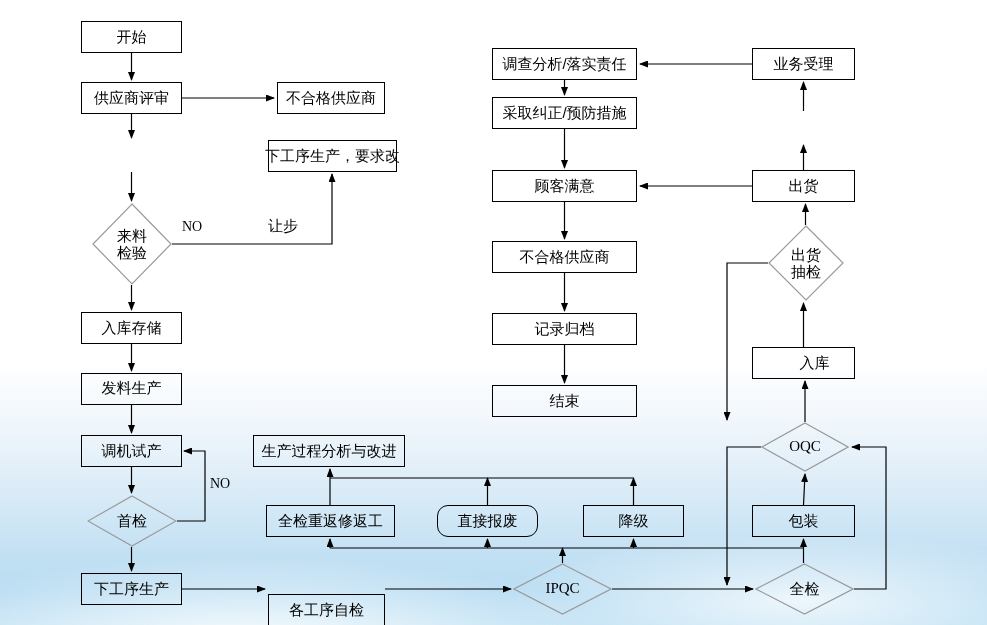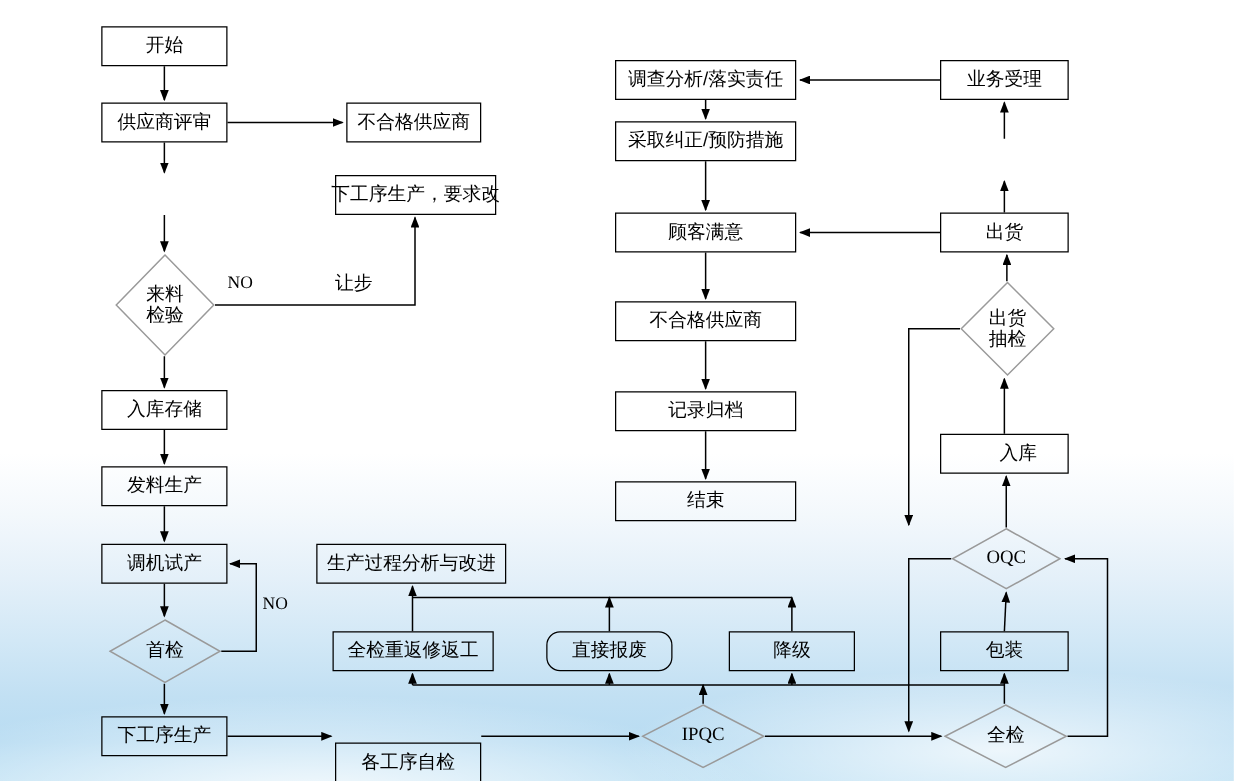--- a/index.html
+++ b/index.html
@@ -153,21 +153,21 @@
     <span class="dlabel">
       <span>来料</span><br>
       <span>检验</span>
     </span>
   </div>
 
   <div class="node box" style="left:81px;top:312px;width:101px;height:32px;">
     <span>入库存储</span>
   </div>
 
-  <div class="node box" style="left:81px;top:373px;width:101px;height:32px;">
+  <div class="node box" style="left:81px;top:373px;width:101px;height:32px;font-family:Liberation Serif, serif;">
     <span>发料生产</span>
   </div>
 
   <div class="node box" style="left:81px;top:435px;width:101px;height:32px;">
     <span>调机试产</span>
   </div>
 
   <div class="node diamond" style="left:87px;top:495px;width:90px;height:52px;">
     <svg class="dshape" viewBox="0 0 90 52" preserveAspectRatio="none">
       <polygon points="45,1 89,26 45,51 1,26" fill="none" stroke="#9a9a9a" stroke-width="1.2"></polygon>

